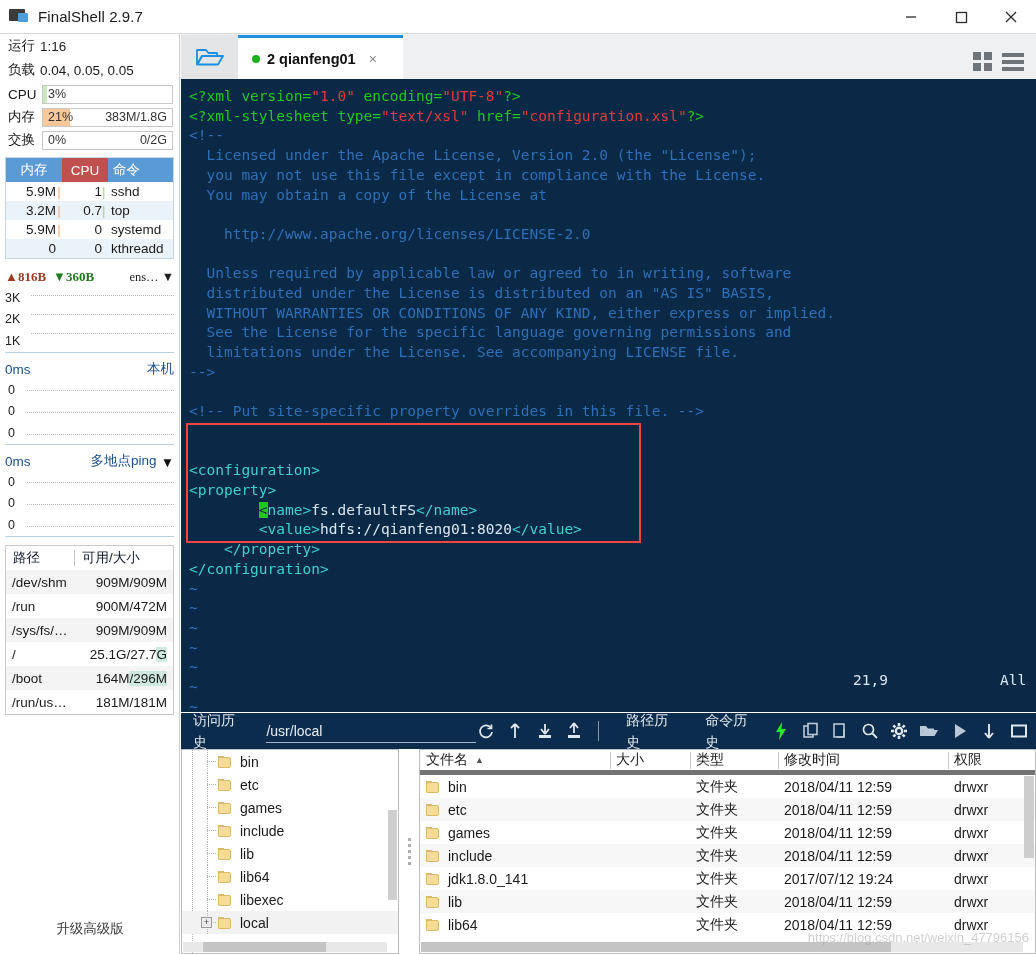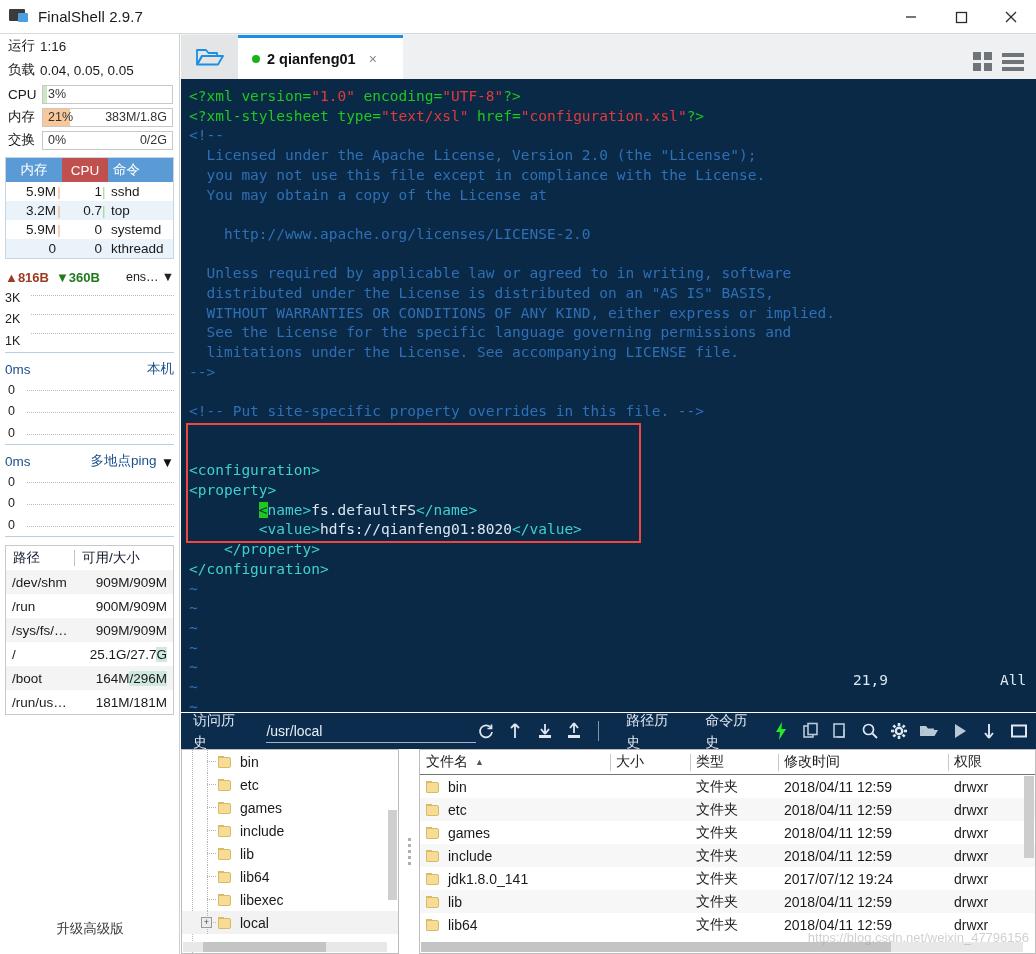--- a/index.html
+++ b/index.html
@@ -58,21 +58,21 @@
   .proc-row { display: flex; height: 19px; font-size: 13.5px; align-items: center; }
   .proc-row.alt { background: #eaf3fa; }
   .proc-row .m { width: 50px; text-align: right; }
   .proc-row .bar1 { width: 6px; text-align: center; color: #f4b183; }
   .proc-row .c { width: 40px; text-align: right; }
   .proc-row .bar2 { width: 6px; color: #a9d18e; }
   .proc-row .n { flex: 1; padding-left: 3px; }
 
   
   .netbox { margin: 8px 5px 0 5px; }
-  .net-head { display: flex; align-items: center; font-size: 13px; height: 20px; }
+  .net-head { display: flex; align-items: center; font-size: 13px; height: 20px; font-family: Liberation Serif, serif; }
   .net-up { color: #9c3a22; font-weight: bold; }
   .net-down { color: #1f7a1f; font-weight: bold; margin-left: 7px; }
   .net-if { margin-left: auto; color: #222; font-size: 12.5px; display: flex; align-items: center; gap: 3px; }
   .graph { position: relative; height: 66px; border-bottom: 1px solid #b9cfe0; display: flex; }
   .g-axis { width: 26px; display: flex; flex-direction: column; justify-content: space-around;
             font-size: 12.5px; color: #222; }
   .g-plot { position: relative; flex: 1; border-left: 0; }
   .g-plot .gl { position: absolute; left: 0; right: 0; border-top: 1px dotted #b9b9b9; }
   .bars { position: absolute; left: 8px; right: 2px; bottom: 0; top: 0; display: flex; align-items: flex-end; gap: 1px; }
   .bar { flex: 1; position: relative; }
@@ -183,21 +183,21 @@
 
   .splitter { position: absolute; left: 399px; top: 749px; width: 20px; height: 205px;
       background: #fff; display: flex; align-items: center; justify-content: center; }
   .splitter .grip { display: flex; flex-direction: column; gap: 3px; }
   .splitter .grip i { width: 3px; height: 3px; background: #b0b0b0; display: block; }
 
   
   .filelist { position: absolute; left: 419px; top: 749px; width: 617px; height: 205px;
       background: #fff; border: 1px solid #bdbdbd; overflow: hidden; }
   .fl-head { display: flex; height: 25px; font-size: 14px; color: #1a1a1a; align-items: center;
-      border-bottom: 1px solid #737373; }
+      border-bottom: 5px solid #737373; }
   .fl-head .col { display: flex; align-items: center; padding-left: 6px; position: relative; height: 25px; }
   .fl-head .col:not(:first-child)::before { content: ""; position: absolute; left: 0; top: 4px;
       bottom: 4px; width: 1px; background: #c8c8c8; }
   .fl-row { display: flex; height: 23px; font-size: 14px; color: #1a1a1a; align-items: center; }
   .fl-row.alt { background: #f7f7f7; }
   .fl-row .col { padding-left: 6px; display: flex; align-items: center; height: 23px; overflow: hidden; white-space: nowrap; }
   .c-name { width: 190px; }
   .c-size { width: 80px; }
   .c-type { width: 88px; }
   .c-time { width: 170px; }
@@ -517,21 +517,21 @@
         <div class="sep"></div>
         <div class="s">可用/大小</div>
       </div>
       <div id="disk-rows">
           <div class="disk-row alt">
             <span class="p">/dev/shm</span>
             <span class="s">909M/909M</span>
           </div>
           <div class="disk-row">
             <span class="p">/run</span>
-            <span class="s">900M/909M</span>
+            <span class="s">900M/472M</span>
           </div>
           <div class="disk-row alt">
             <span class="p">/sys/fs/…</span>
             <span class="s">909M/909M</span>
           </div>
           <div class="disk-row">
             <span class="p">/</span>
             <span class="s">25.1G/27.7<span class="hl-a">G</span></span>
           </div>
           <div class="disk-row alt">

